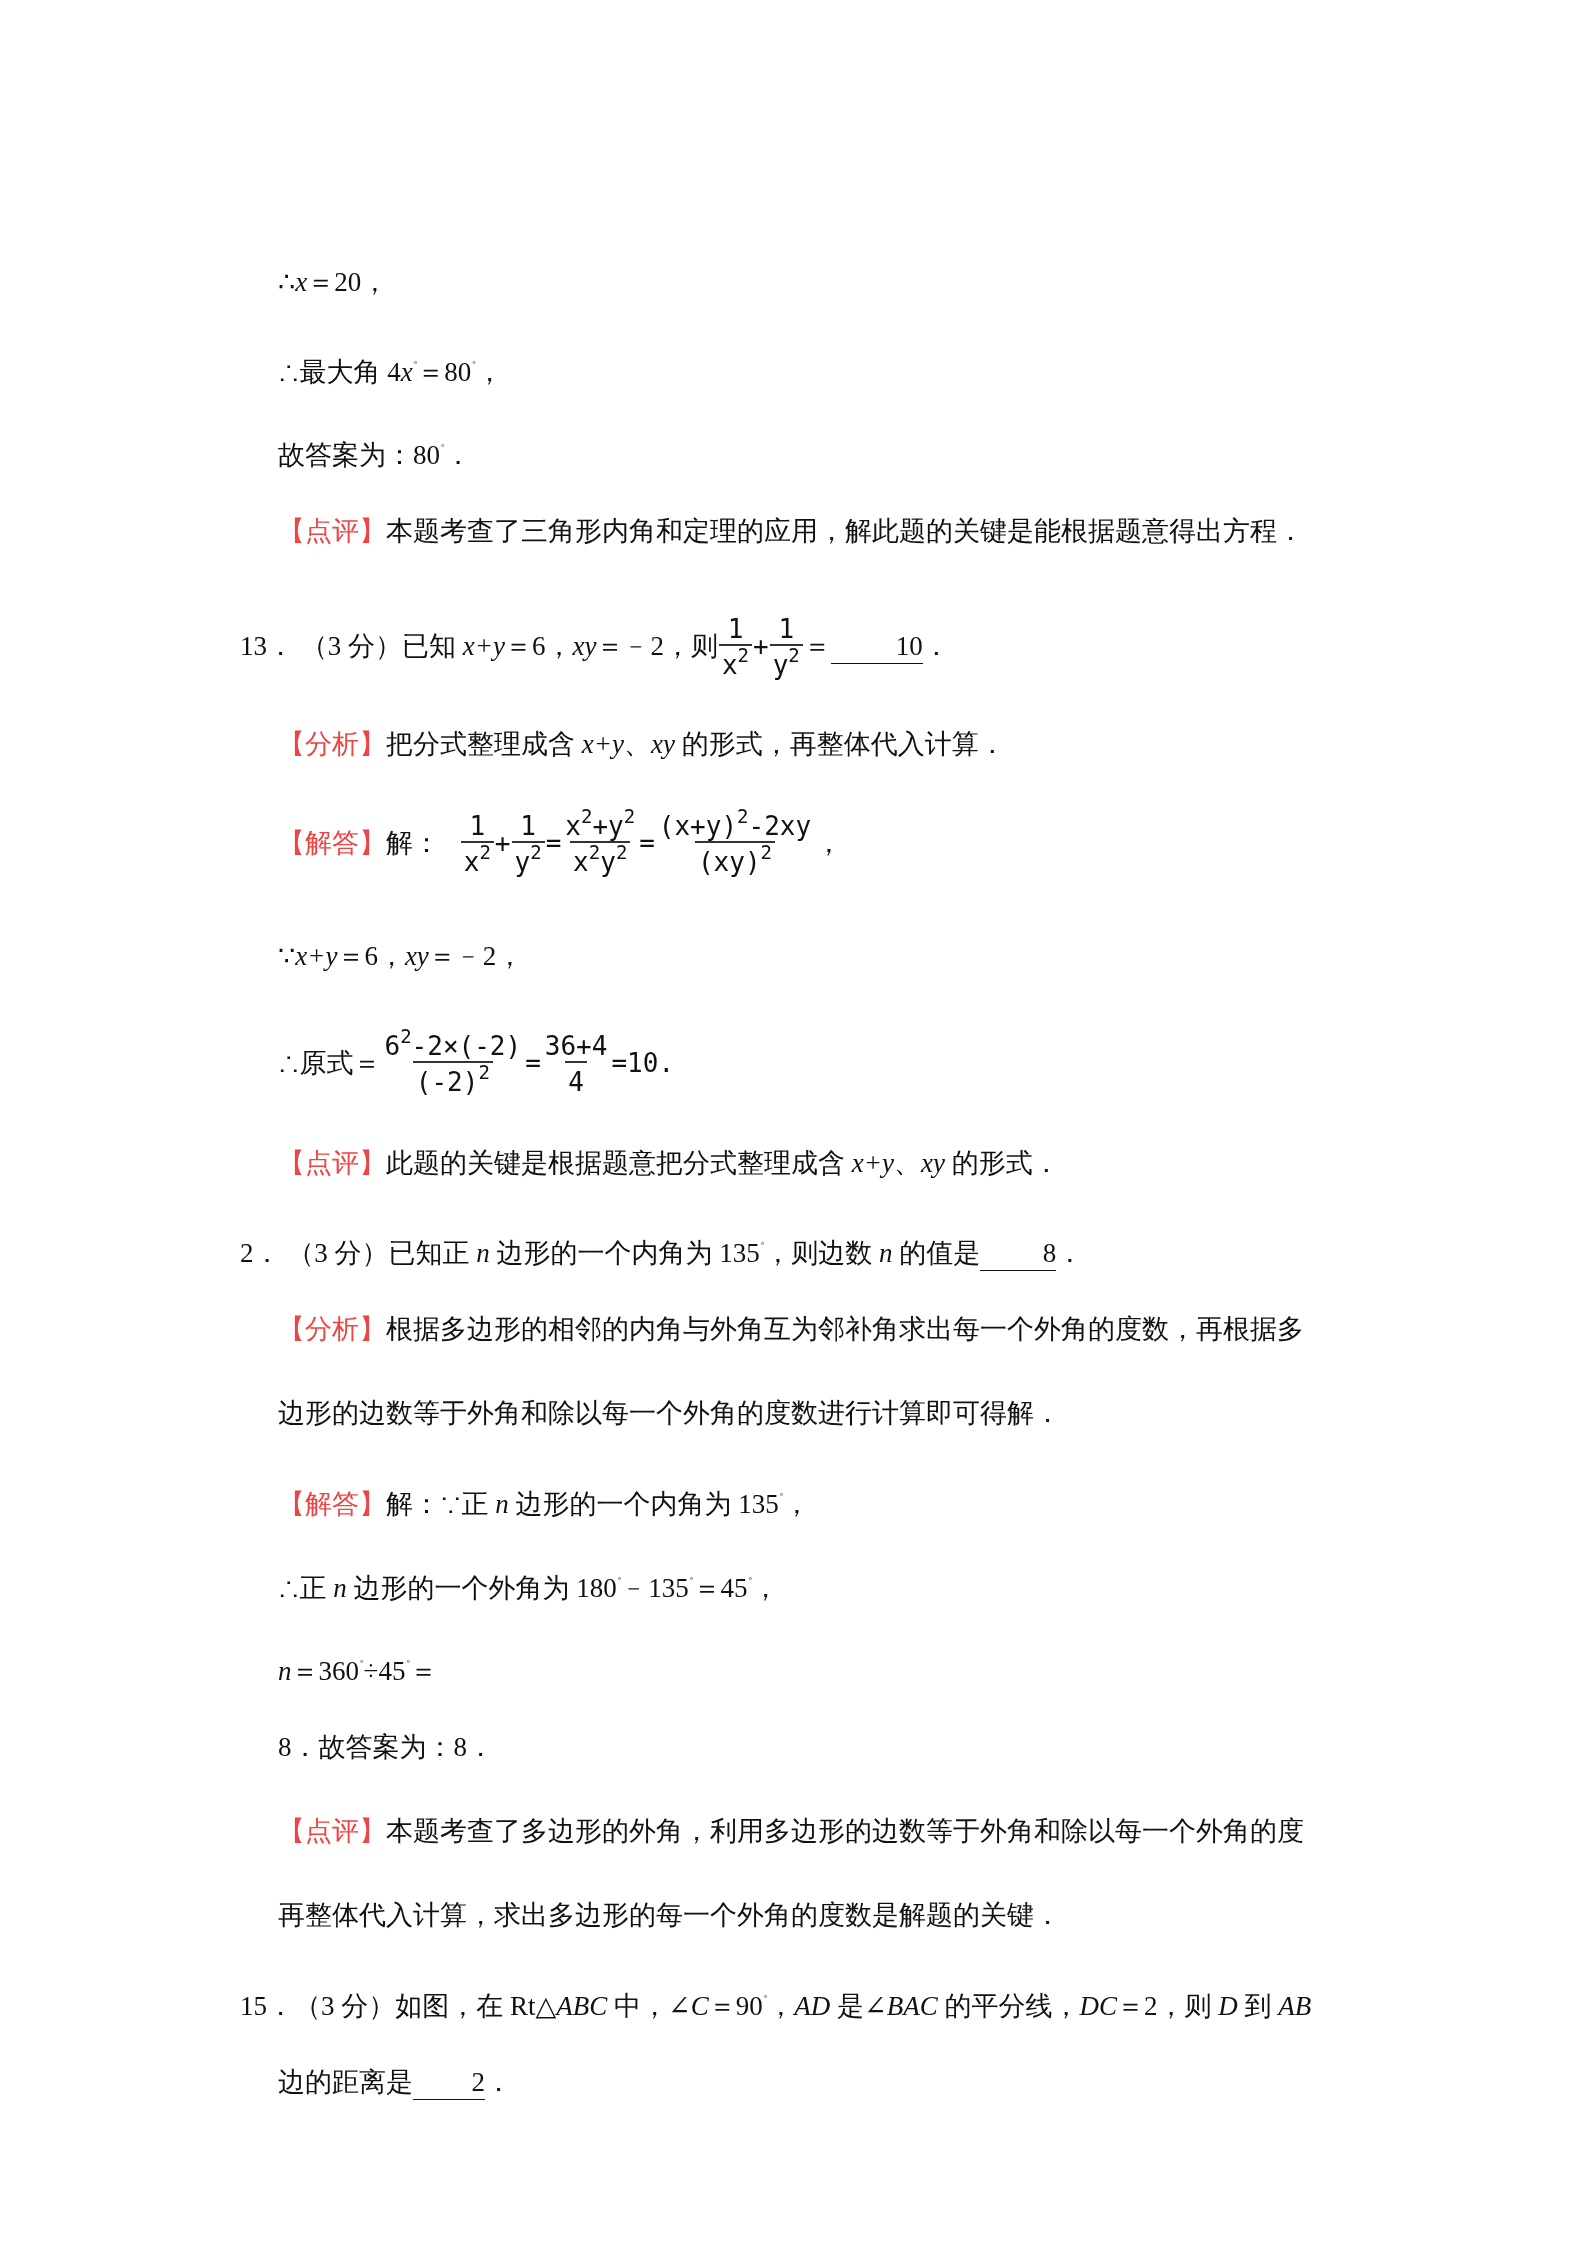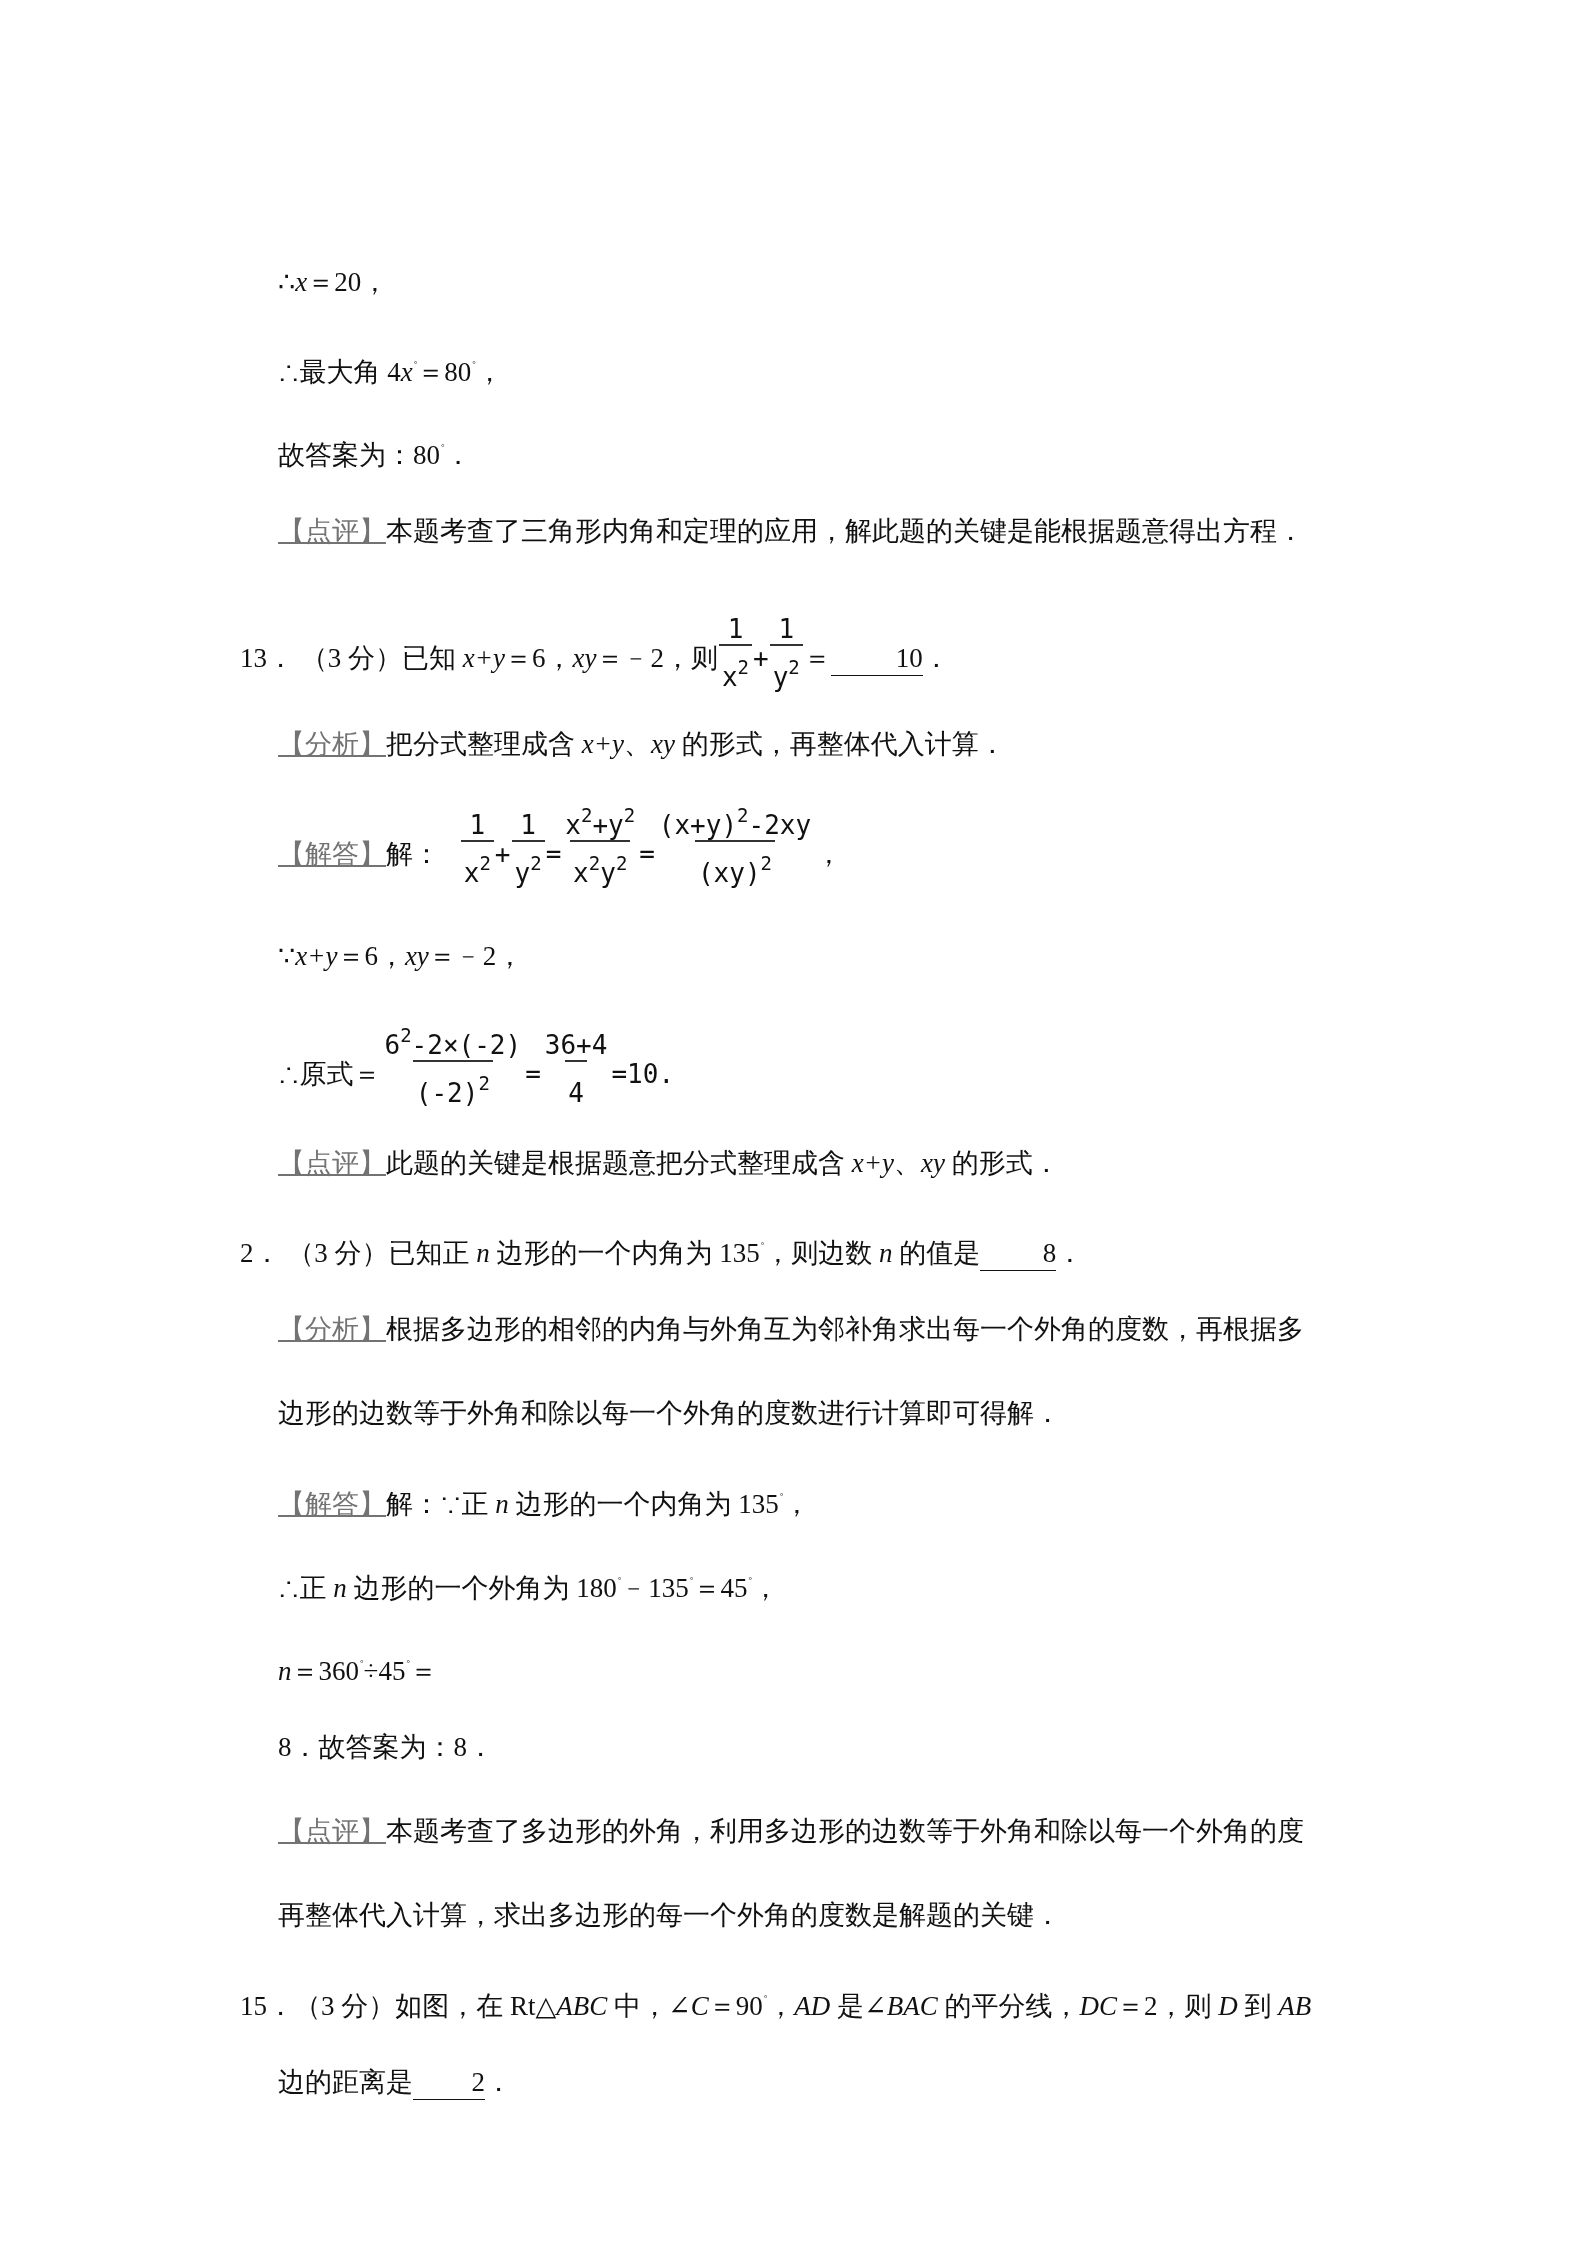--- a/index.html
+++ b/index.html
@@ -1,28 +1,28 @@
 <!DOCTYPE html>
 <html><head>
 <meta charset="utf-8">
 <style>
   html, body { margin: 0; padding: 0; background: #ffffff; }
   body { width: 1588px; height: 2245px; position: relative; overflow: hidden;
          font-family: "Liberation Serif", "DejaVu Serif", serif; color: #111; }
   .line { position: absolute; left: 278px; font-size: 27px; line-height: 40px; white-space: nowrap; }
   .ind { left: 278px; }
   .num { left: 240px; }
-  .tag { color: #737373; text-decoration: underline; }
+  .tag { color: #ef4444; }
   .i { font-style: italic; }
   .deg { font-size: 9px; vertical-align: 14px; margin-left: 1px; }
   .blank { display: inline-block; border-bottom: 1.5px solid #111; text-align: right; line-height: 34px; }
   .frac { display: inline-flex; flex-direction: column; align-items: center; vertical-align: middle;
           font-family: "DejaVu Sans Mono", "Liberation Mono", monospace; font-size: 26px; margin: 0 1px; }
   .frac .n { line-height: 30px; padding: 0 3px; }
-  .frac .d { line-height: 30px; padding: 16px 3px; border-top: 2px solid #333; }
+  .frac .d { line-height: 30px; padding: 4px 3px; border-top: 2px solid #333; }
   .mono { font-family: "DejaVu Sans Mono", "Liberation Mono", monospace; font-size: 26px; }
   sup.s { font-size: 19px; vertical-align: 12px; line-height: 0; }
   .ml { margin-left: 14px; }
 </style>
 </head>
 <body>
 
 <div class="line ind" style="top:262px">
   <span>∴</span><span class="i">x</span><span>＝20，</span>
 </div>

